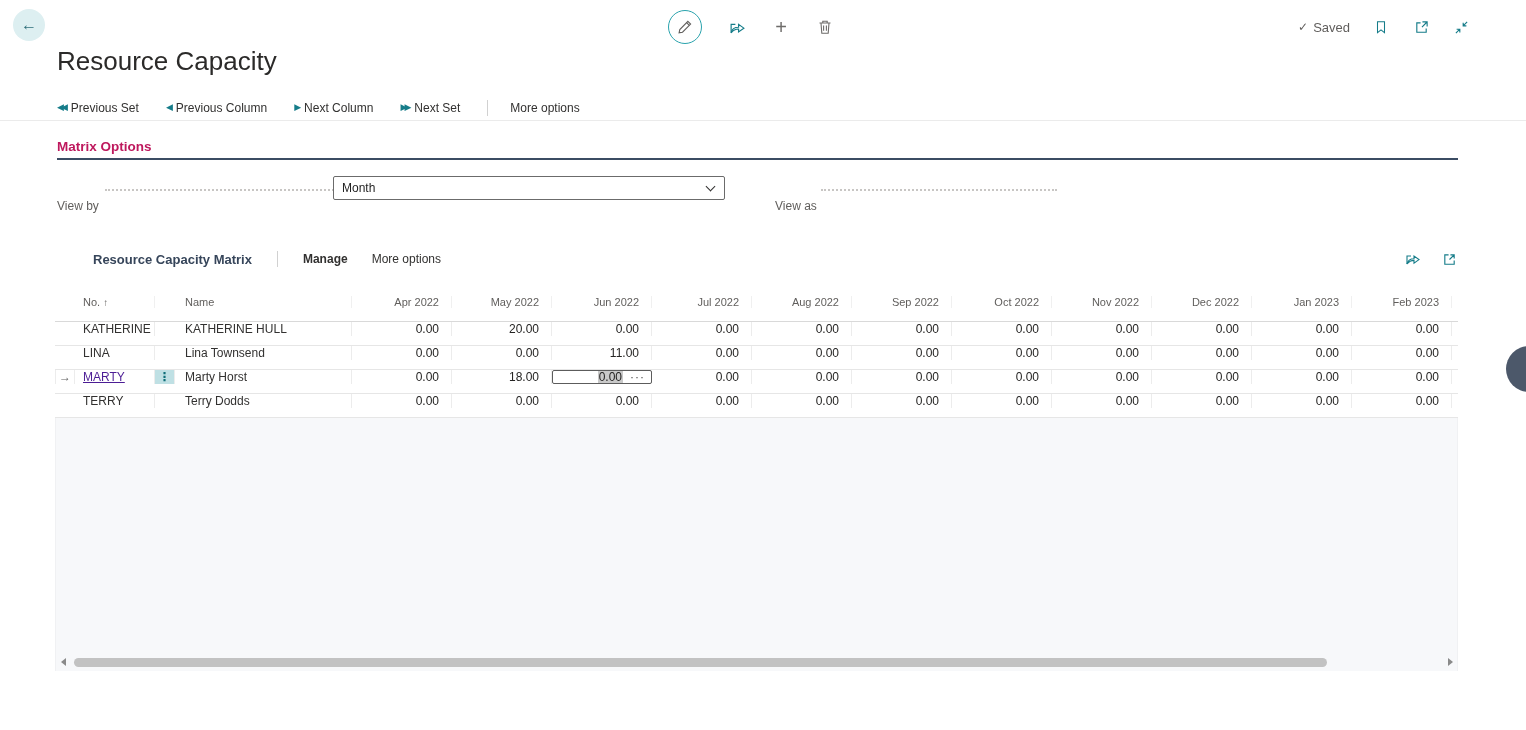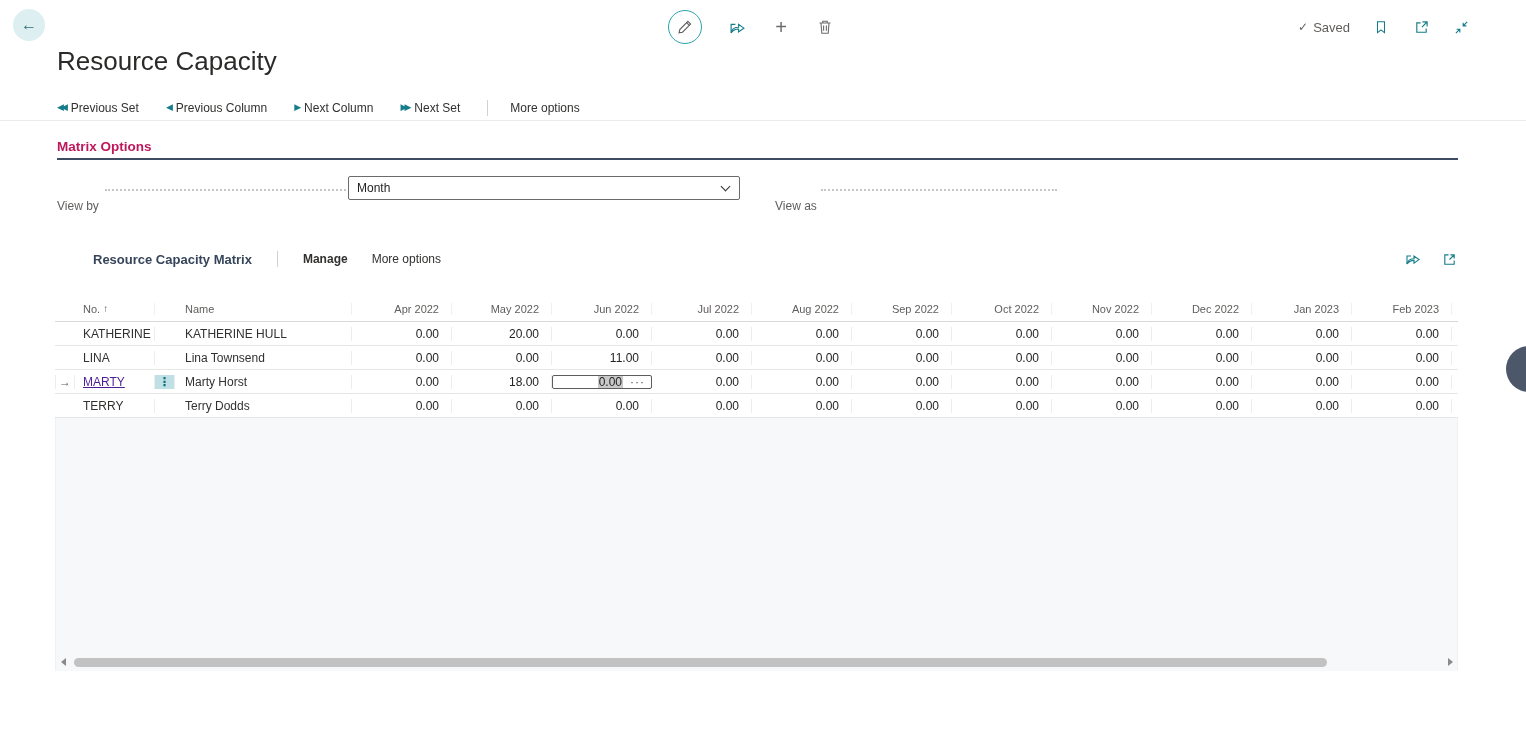--- a/index.html
+++ b/index.html
@@ -49,21 +49,21 @@
   
   .part-row { left:57px; top:247px; width:1401px; height:24px; display:flex; align-items:center; }
   .part-caption { font-size:13px; font-weight:700; color:#36455a;margin-left:36px; }
   .part-divider { width:1px; height:16px; background:#d1d1d1; margin:0 25px; }
   .part-manage { font-size:12px; font-weight:700; color:#323130; margin-right:24px; cursor:pointer; }
   .part-more { font-size:12px; color:#323130; cursor:pointer; }
   .part-icons { margin-left:auto; display:flex; gap:18px; }
 
   
   .grid { left:55px; top:296px; width:1403px; height:376px; background:#fff; }
-  .tr { display:flex; height:24px; align-items:center; background:#fff; }
+  .tr { display:flex; height:24px; align-items:flex-start; background:#fff; }
   .th-row { height:26px; border-bottom:1px solid #d9d9d9; background:#fff; }
   .td { display:flex; align-items:center; border-right:1px solid #ececec; overflow:hidden; }
   .tr:not(.th-row) { border-bottom:1px solid #e6e6e6; }
   .tr:not(.th-row) .td:first-child { border-left:1px solid #ececec; }
   .th-row .td { border-right:1px solid #f0f0f0; font-size:11px; color:#605e5c; }
   .c-sel  { width:20px; justify-content:center; }
   .c-no   { width:80px; padding-left:8px; font-size:12px; }
   .c-menu { width:20px; justify-content:center; }
   .c-name { width:177px; padding-left:10px; font-size:12px; }
   .c-val  { width:100px; justify-content:flex-end; padding-right:12px; font-size:12px;
@@ -180,21 +180,21 @@
 </div>
 
 <div class="abs mo-heading">Matrix Options</div>
 <div class="abs mo-underline"></div>
 
 <div class="abs field-row">
   <div class="field" style="left:0;">
     <span class="f-label">View by</span>
   </div>
   <div class="leader" style="left:48px; width:288px;"></div>
-  <div style="position:absolute; left:291px; top:0; width:392px; height:24px;">
+  <div style="position:absolute; left:276px; top:0; width:392px; height:24px;">
     <select class="bc-select">
       <option>Month</option>
     </select>
     <span class="chev" style="right:11px;"></span>
   </div>
   <div class="field" style="left:718px;">
     <span class="f-label">View as</span>
   </div>
   <div class="leader" style="left:764px; width:236px;"></div>
 </div>

